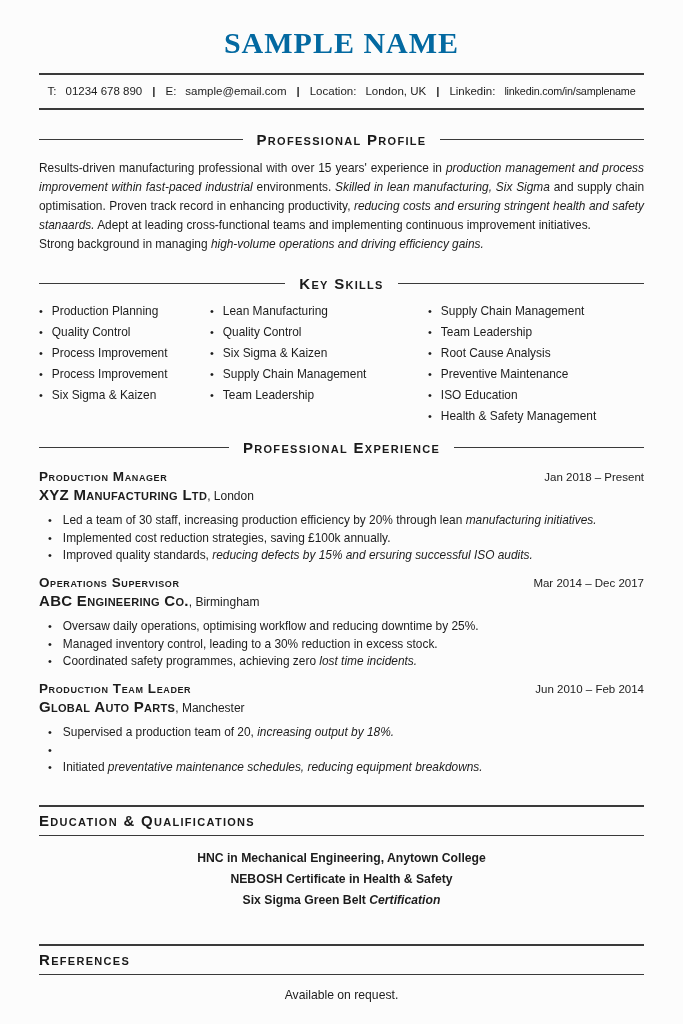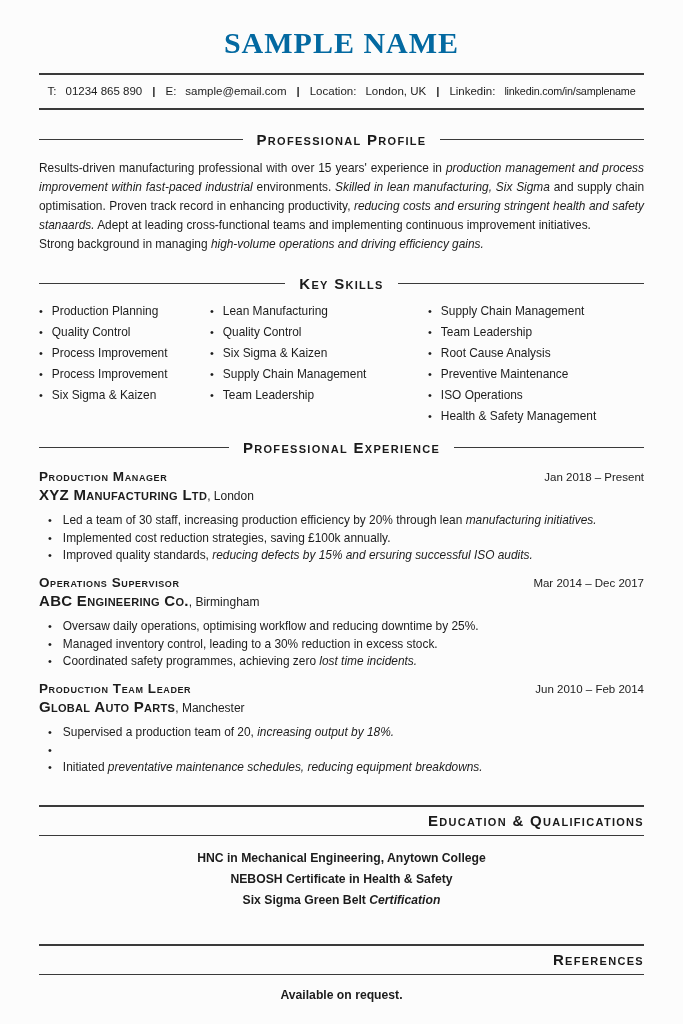--- a/index.html
+++ b/index.html
@@ -53,21 +53,21 @@
     font-variant: small-caps;
     font-weight: 700;
     font-size: 15px;
     letter-spacing: 1.3px;
     color: #1a1a1a;
     white-space: nowrap;
   }
 
   
   .full-head { margin-top: 0; }
-  .full-head .stitle { display: block; text-align: right; padding: 5px 0 6px 0; }
+  .full-head .stitle { display: block; text-align: left; padding: 5px 0 6px 0; }
 
   
   .profile-text { margin-top: 11px; font-size: 11.9px; line-height: 19px; }
   .profile-text p.justify { text-align: justify; }
   .it { font-style: italic; }
 
   
   .skills-grid {
     display: grid;
     grid-template-columns: 171px 218px 1fr;
@@ -92,36 +92,36 @@
   .company .sc { font-variant: small-caps; font-weight: 700; font-size: 15px; letter-spacing: 0.3px; }
   .job ul { list-style: none; margin: 11px 0 0 0; }
   .job li { display: flex; gap: 11px; padding-left: 9px; font-size: 11.9px; line-height: 13px; margin-bottom: 4.5px; }
 
   
   .edu-items { padding: 12px 0 32px 0; text-align: center; }
   .edu-item { font-size: 12.2px; font-weight: 700; line-height: 21px; }
   .edu-item .it { font-weight: 700; }
 
   
-  .ref-text { text-align: center; font-size: 12.2px; font-weight: 700; padding: 13px 0; }
+  .ref-text { text-align: center; font-size: 12.2px; font-weight: 400; padding: 13px 0; }
 
   .pre-edu-gap { margin-top: 31px; }
   .pre-ref-gap { margin-top: 1px; }
 </style>
 </head>
 <body>
 
 <div class="page">
 
   <h1 class="name">SAMPLE NAME</h1>
   <div class="rule"></div>
 
   <div class="contact" id="contact-bar">
       <span class="lbl">T:</span>
-      <span class="val">01234 865 890</span>
+      <span class="val">01234 678 890</span>
       <span class="sep">|</span>
       <span class="lbl">E:</span>
       <span class="val">sample@email.com</span>
       <span class="sep">|</span>
       <span class="lbl">Location:</span>
       <span class="val">London, UK</span>
       <span class="sep">|</span>
       <span class="lbl">Linkedin:</span>
       <span class="val small">linkedin.com/in/samplename</span>
     </div>
@@ -199,21 +199,21 @@
         <div class="skill-item">
           <span class="bullet">•</span>
           <span>Root Cause Analysis</span>
         </div>
         <div class="skill-item">
           <span class="bullet">•</span>
           <span>Preventive Maintenance</span>
         </div>
         <div class="skill-item">
           <span class="bullet">•</span>
-          <span>ISO Operations</span>
+          <span>ISO Education</span>
         </div>
         <div class="skill-item">
           <span class="bullet">•</span>
           <span>Health &amp; Safety Management</span>
         </div>
       </div>
     </div>
 
   <div class="flank-head" style="margin-top:8px">
     <span class="fline"></span>

